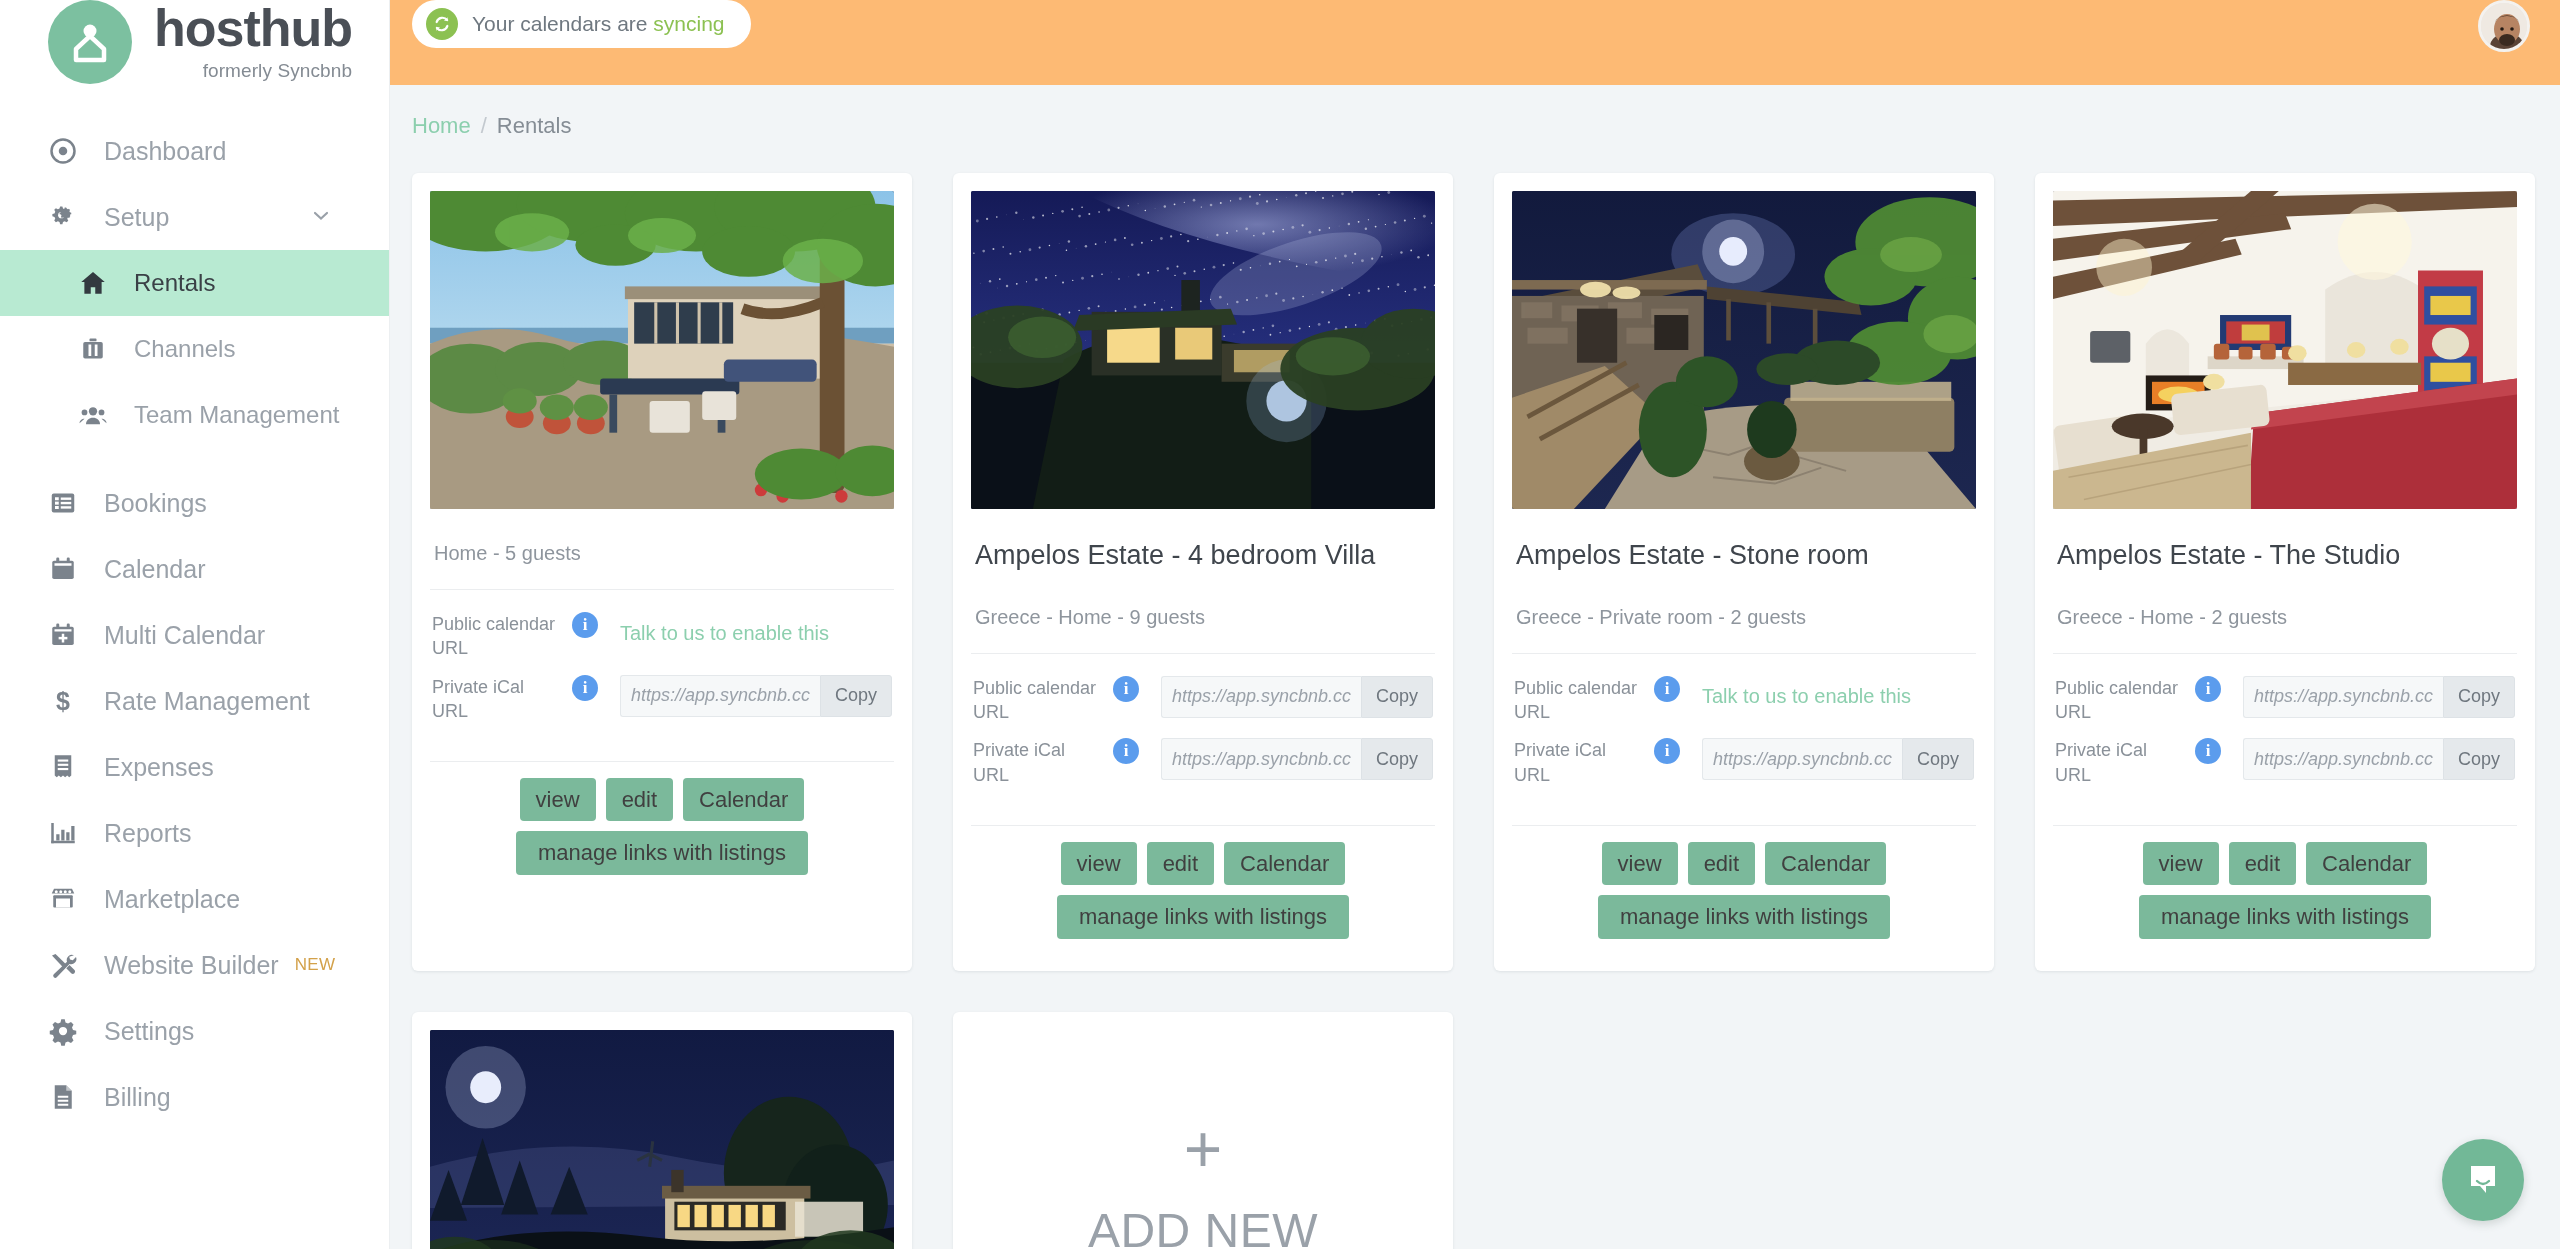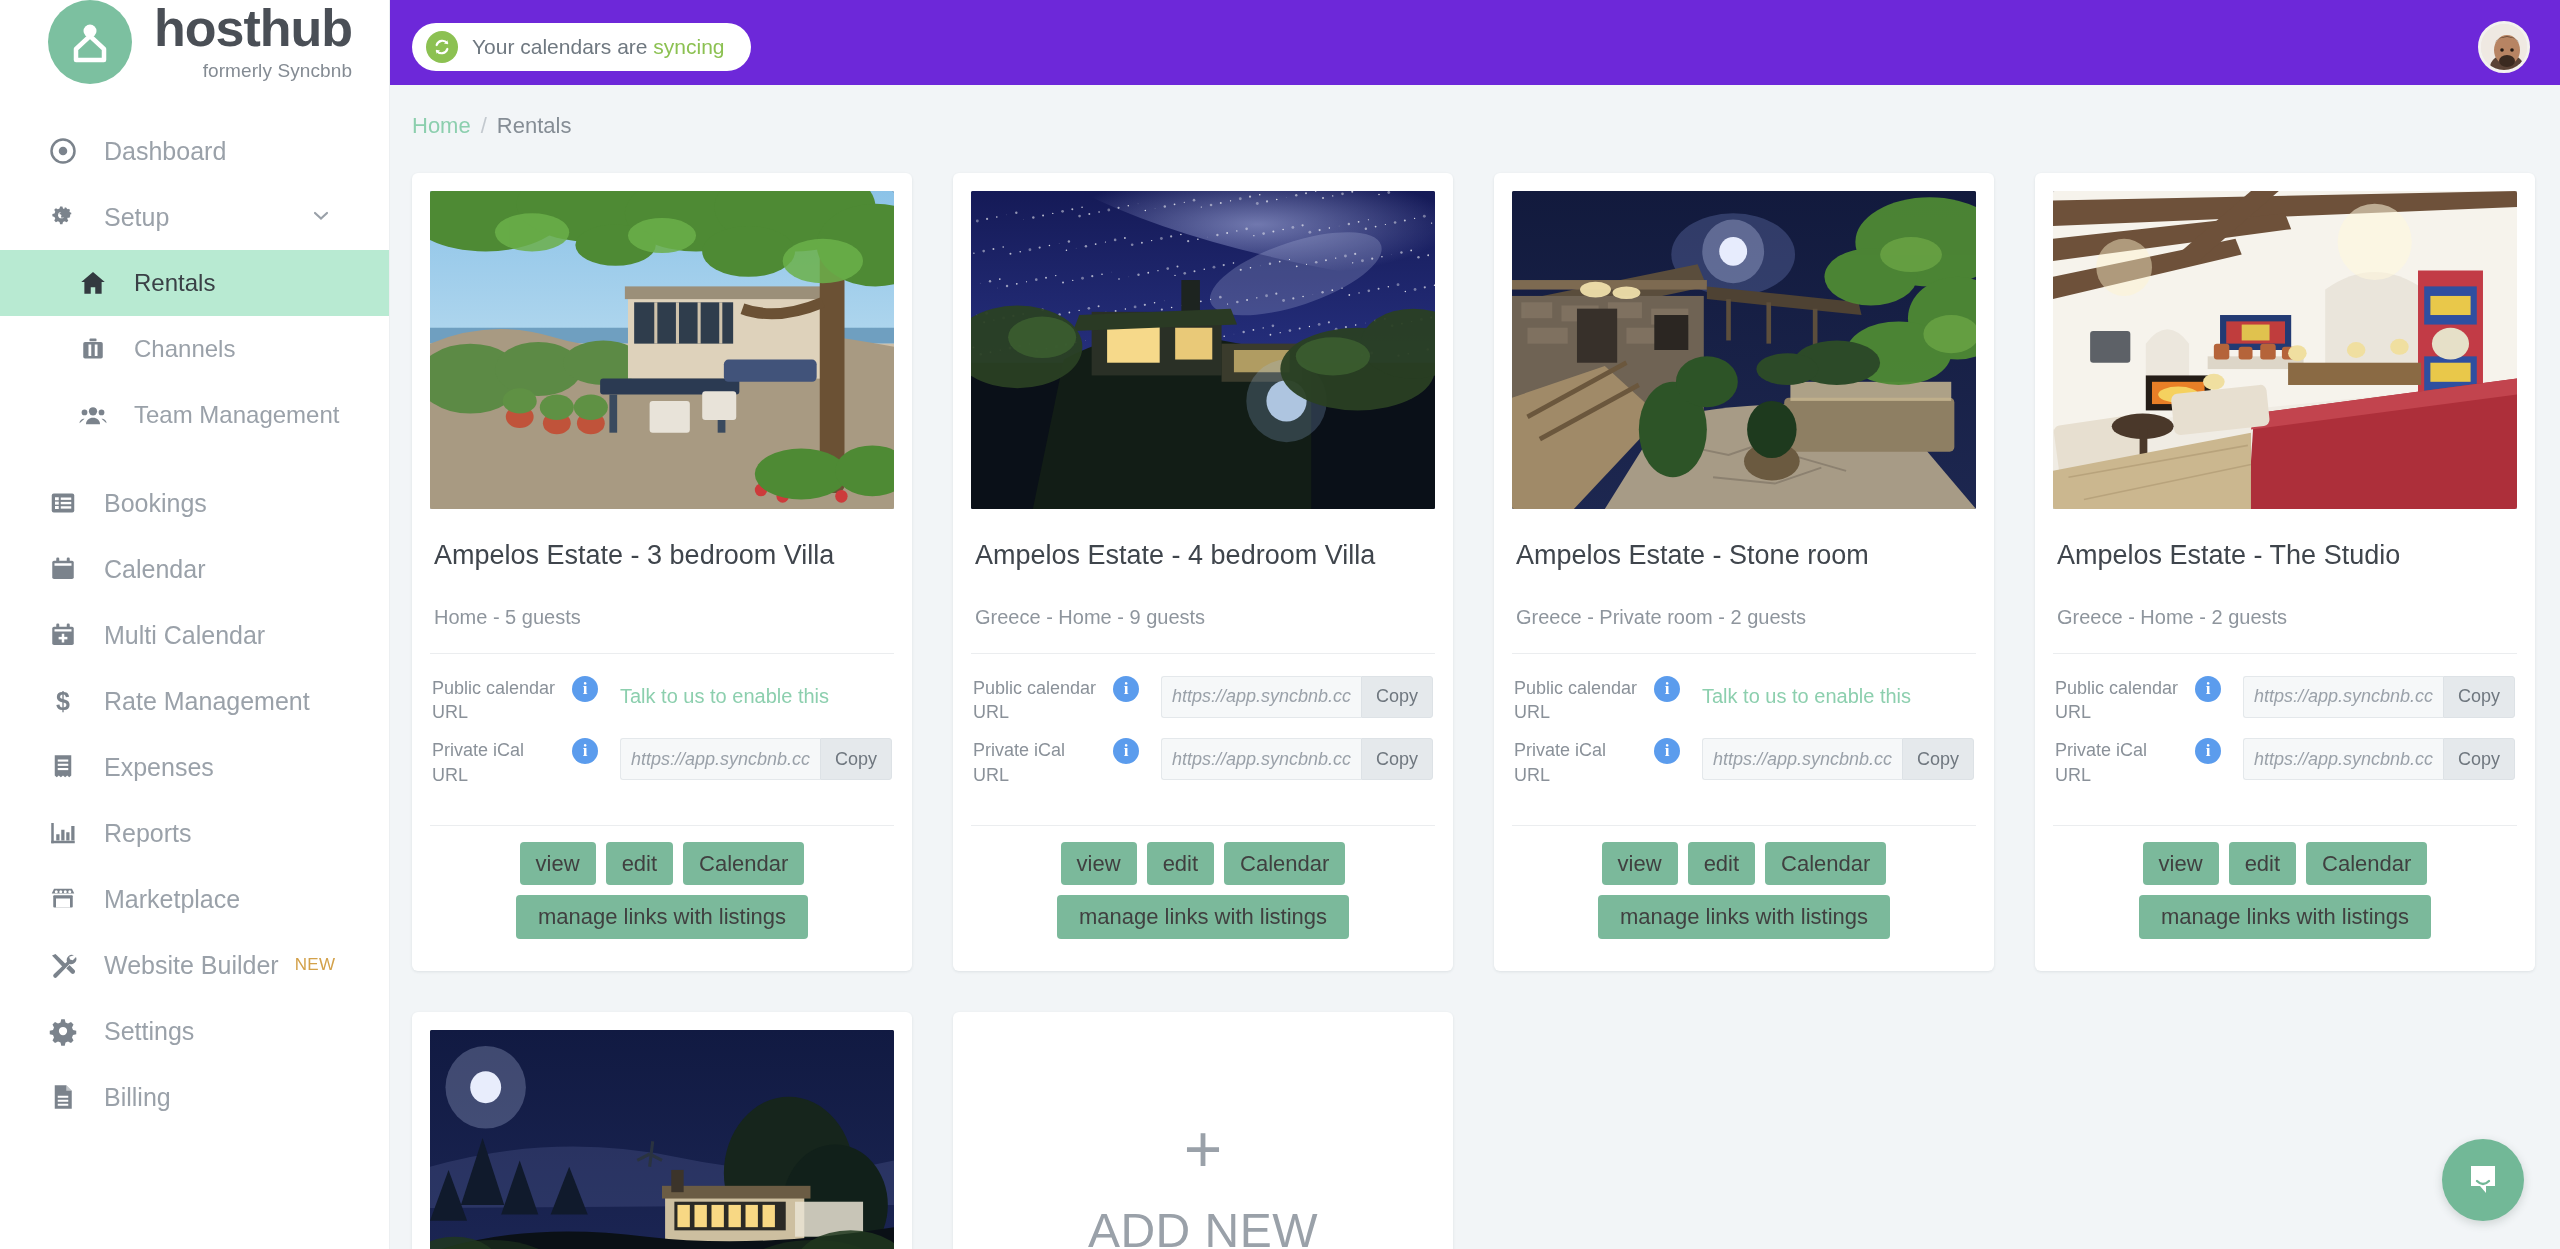--- a/index.html
+++ b/index.html
@@ -81,23 +81,23 @@
     color: #d3a14a; font-size: 17px; margin-left: 16px;
     letter-spacing: .4px; font-weight: normal;
   }
   .nav-gap { height: 22px; }
 
   
   .main { flex: 1; display: flex; flex-direction: column; height: 1249px; position: relative; }
 
   .topbar {
     height: 85px; min-height: 85px;
-    background: #6d28d9;
-    display: flex; align-items: center;
-    padding: 8px 30px 0 22px;
+    background: #fdba74;
+    display: flex; align-items: flex-start;
+    padding: 0 30px 0 22px;
     justify-content: space-between;
   }
   .sync-pill {
     background: #ffffff;
     border-radius: 30px;
     height: 48px;
     display: flex; align-items: center;
     padding: 0 26px 0 14px;
   }
   .sync-ico {
@@ -573,21 +573,20 @@
                   <circle cx="248" cy="186" r="4"></circle>
                   <circle cx="266" cy="192" r="4"></circle>
                   <circle cx="284" cy="184" r="4"></circle>
                 </g>
       <g fill="#4e8a34">
                   <ellipse cx="240" cy="178" rx="30" ry="16"></ellipse>
                   <ellipse cx="286" cy="176" rx="24" ry="16"></ellipse>
                 </g>
     </svg>
             </div>
-            <div class="card-title">Ampelos Estate - 3 bedroom Villa</div>
             <div class="card-meta">Home - 5 guests</div>
             <div class="divider"></div>
             <div class="url-rows">
               <div class="url-row">
       <div class="url-label">Public calendar URL</div>
       <div class="info-ico">i</div>
                 <div class="enable-note">Talk to us to enable this</div>
               </div>
               <div class="url-row">
       <div class="url-label">Private iCal URL</div>

